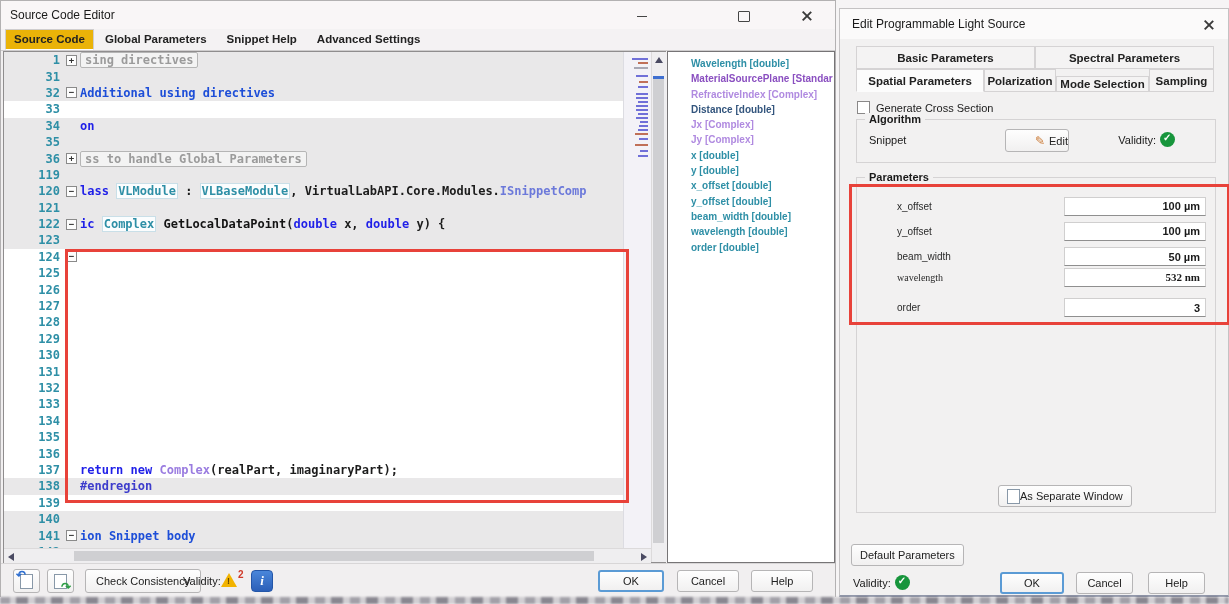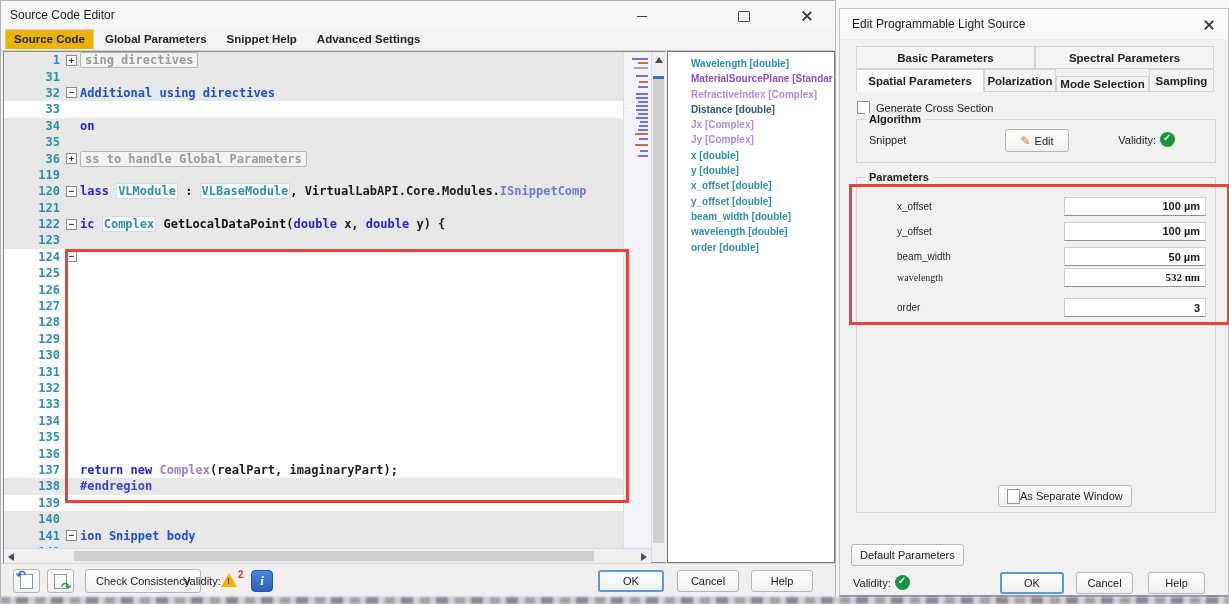--- a/index.html
+++ b/index.html
@@ -107,21 +107,21 @@
   #rw-tabs-row2 .rtab:nth-child(1){flex:1.8;} #rw-tabs-row2 .rtab:nth-child(2){flex:1;}
   #rw-tabs-row2 .rtab:nth-child(3){flex:1.3;margin-top:7px;} #rw-tabs-row2 .rtab:nth-child(4){flex:0.9;}
   .rtab.active{background:#fcfcfc;border-bottom-color:#fcfcfc;font-weight:700;}
   .cb-row{position:absolute;left:17px;top:92px;display:flex;align-items:flex-end;}
   .cb{width:13px;height:13px;border:1px solid #8a8888;background:#fff;box-sizing:border-box;}
   .cb-row .lbl{margin-left:6px;}
   .group{position:absolute;left:16px;width:360px;border:1px solid #d5d3d4;box-sizing:border-box;}
   .group-legend{position:absolute;top:-7px;left:8px;background:#f2f1f1;padding:0 4px;font-size:11px;font-weight:600;}
   .g-algo{top:110px;height:44px;}
   .algo-label{position:absolute;left:12px;top:14px;}
-  .edit-btn{position:absolute;left:148px;top:9px;width:64px;height:23px;gap:4px;}
+  .edit-btn{position:absolute;left:148px;top:9px;width:64px;height:23px;gap:4px;justify-content:flex-end;}
   .pencil-icon::before{content:"✎";color:#c9762f;font-size:12px;}
   .algo-validity{position:absolute;right:40px;top:12px;}
   .g-params{top:168px;height:336px;}
   .param-row{position:absolute;left:12px;right:9px;height:20px;display:flex;align-items:center;justify-content:space-between;}
   .param-label{font-size:10px;color:#2a2a2a;margin-left:28px;}
   .param-input{width:142px;height:19px;background:#fff;border:1px solid #d0cfcf;border-bottom:1px solid #8f8f8f;
       box-sizing:border-box;display:flex;align-items:center;justify-content:flex-end;
       padding-right:5px;font-size:11px;font-weight:600;}
   .rb-params{left:9px;top:175px;width:375px;height:135px;}
   .sep-btn{position:absolute;left:141px;top:307px;height:22px;padding:0 8px;gap:0;}

